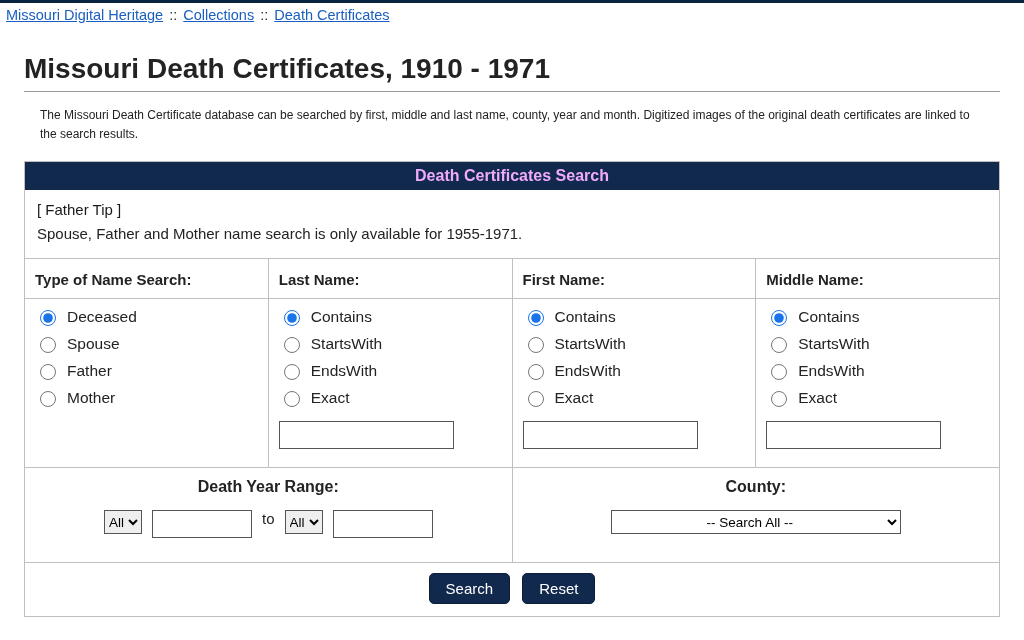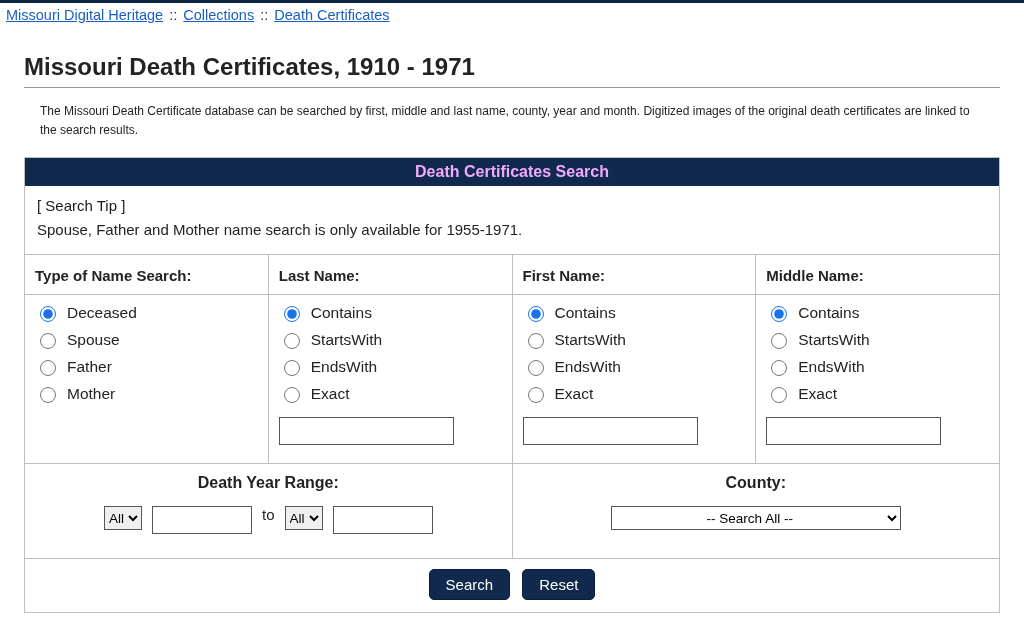--- a/index.html
+++ b/index.html
@@ -22,21 +22,21 @@
       text-decoration: underline;
     }
     .topbar .sep {
       color: #333;
       margin: 0 2px;
     }
     .container {
       padding: 12px 24px;
     }
     h1.page-title {
-      font-size: 24px;
+      font-size: 28px;
       font-weight: bold;
       margin: 12px 0 6px;
       padding-bottom: 6px;
       border-bottom: 1px solid #999;
     }
     .intro {
       margin: 14px 16px 18px;
       line-height: 1.55;
       font-size: 12px;
     }
@@ -163,21 +163,21 @@
 </div>
 
 <div class="container">
   <h1 class="page-title">Missouri Death Certificates, 1910 - 1971</h1>
   <p class="intro">The Missouri Death Certificate database can be searched by first, middle and last name, county, year and month. Digitized images of the original death certificates are linked to the search results.</p>
 
   <div class="panel">
     <div class="panel-header">Death Certificates Search</div>
 
     <div class="tip">
-      <span class="tip-label">[ Search Tip ]</span><br>
+      <span class="tip-label">[ Father Tip ]</span><br>
       <span>Spouse, Father and Mother name search is only available for 1955-1971.</span>
     </div>
 
     <div class="row4">
 
       <div class="col4">
         <div class="col-heading">Type of Name Search:</div>
         <label class="radio-line">
           <input type="radio" name="ntype" checked="" style="">
           <span>Deceased</span>

